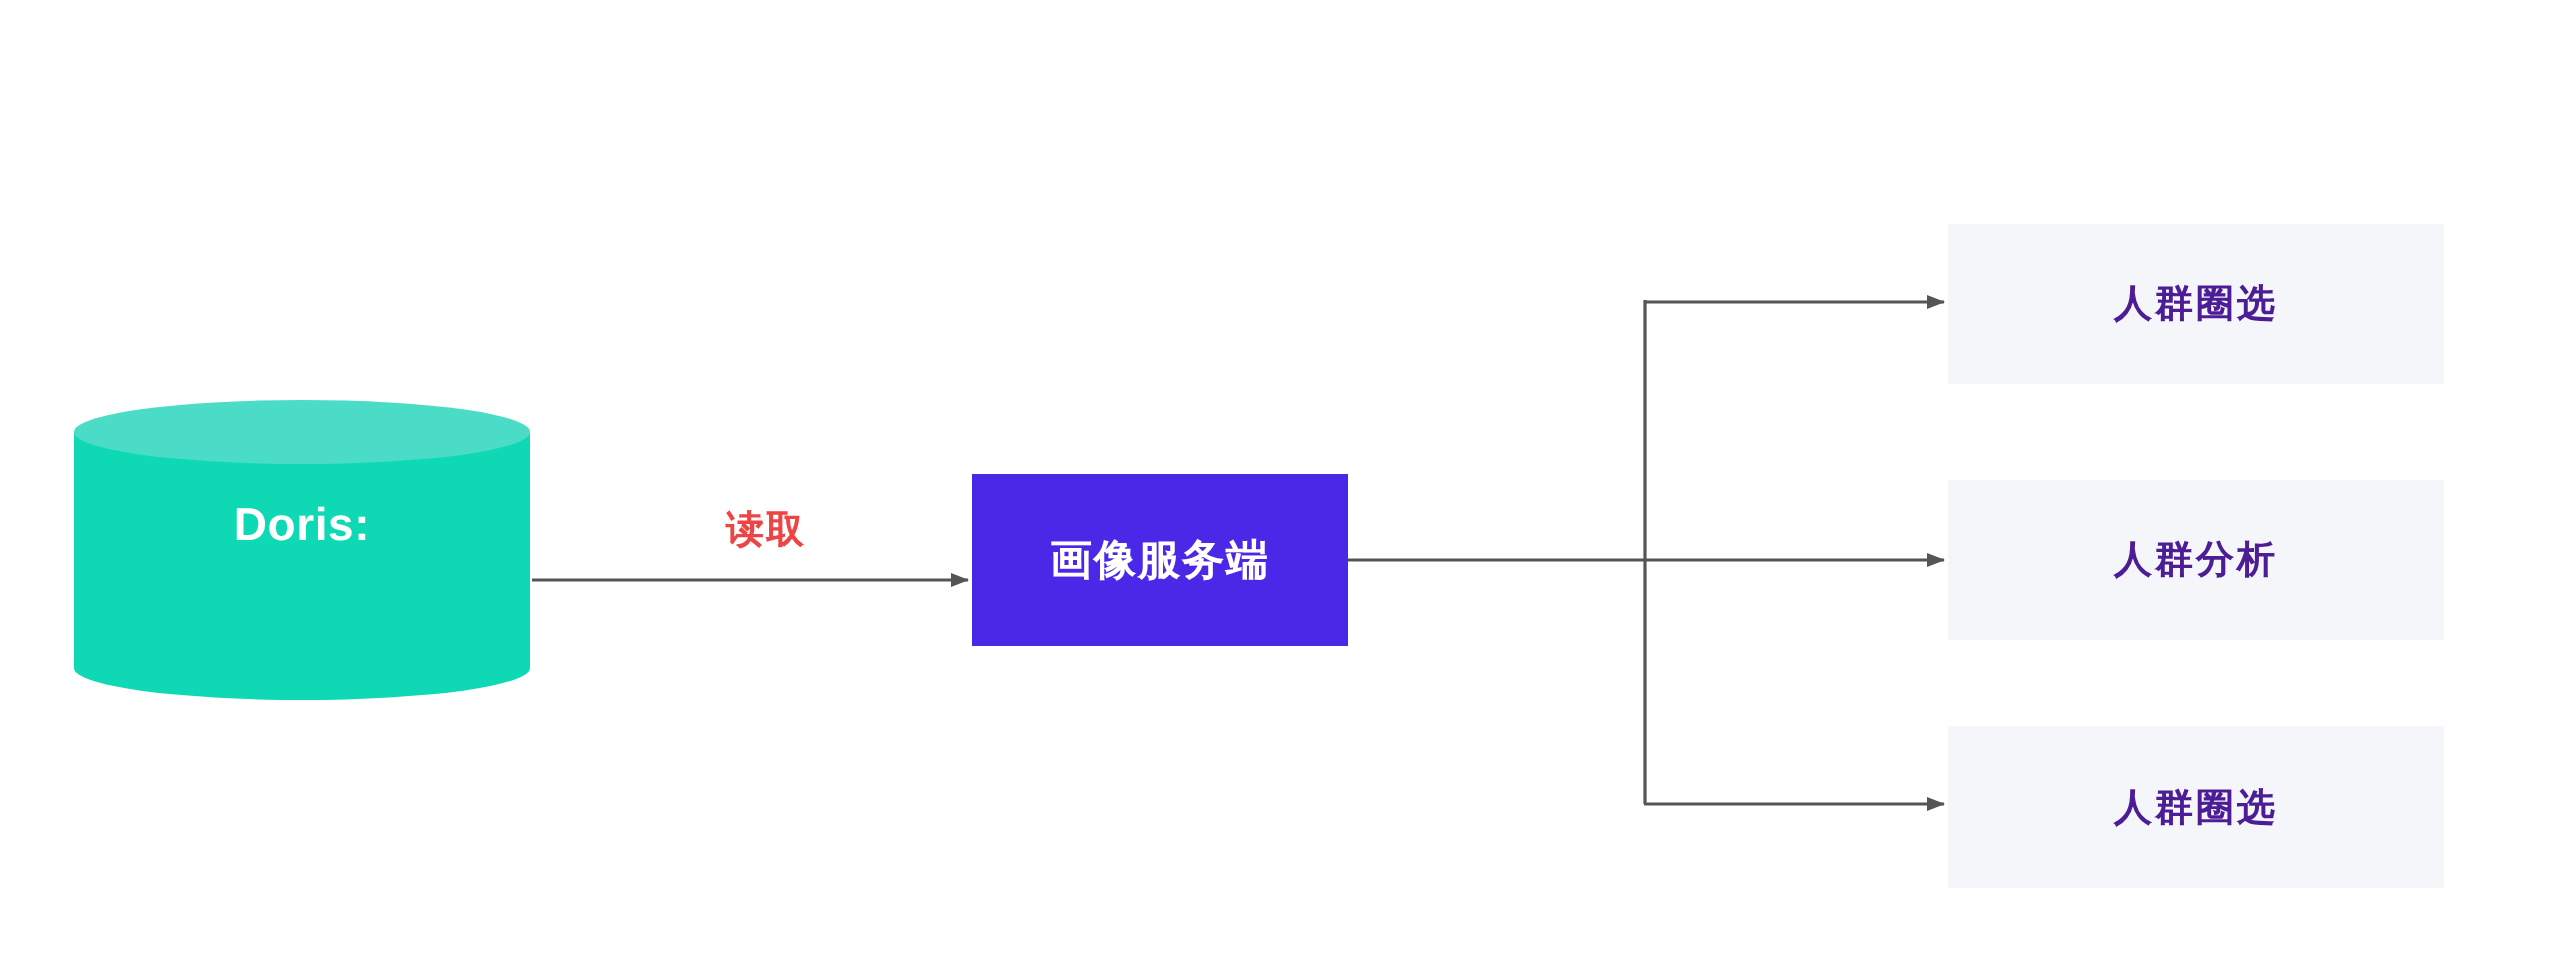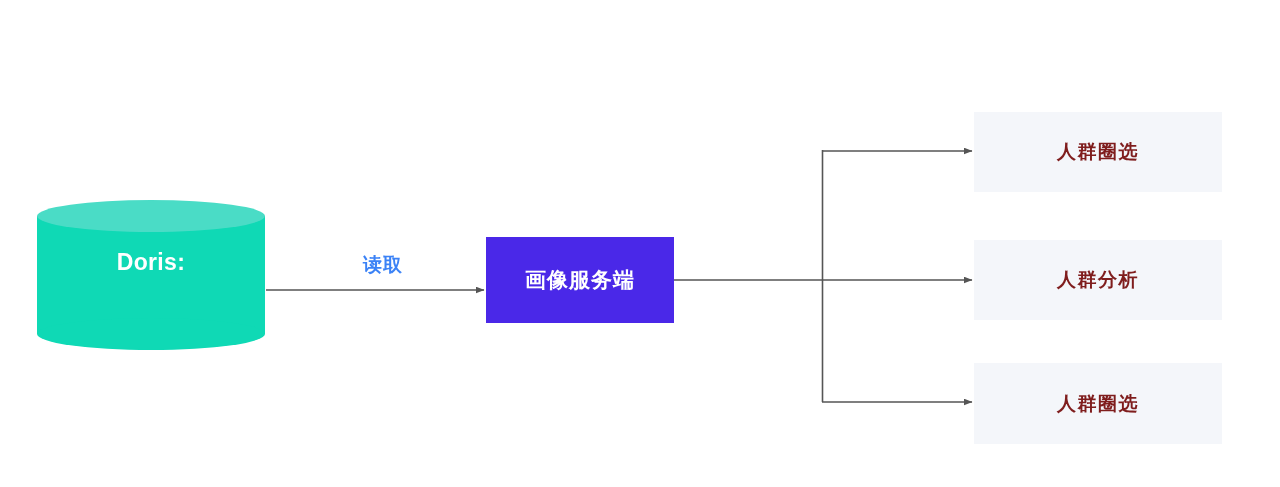--- a/index.html
+++ b/index.html
@@ -92,21 +92,21 @@
     color: #ffffff;
     font-size: 21px;
     font-weight: bold;
     letter-spacing: 1px;
     white-space: nowrap;
   }
 
   
   .edge-label {
     position: absolute;
-    color: #3b82f6;
+    color: #ef4444;
     font-size: 19px;
     font-weight: bold;
     letter-spacing: 1px;
     white-space: nowrap;
   }
   .edge-label-read {
     left: 363px;
     top: 252px;
   }
 
@@ -117,21 +117,21 @@
     width: 248px;
     background: #F4F6FA;
     display: flex;
     align-items: center;
     justify-content: center;
   }
   .outcome-box-1 { top: 112px;  height: 80px; }
   .outcome-box-2 { top: 240px;  height: 80px; }
   .outcome-box-3 { top: 363px;  height: 81px; }
   .outcome-label {
-    color: #7f1d1d;
+    color: #4c1d95;
     font-size: 19px;
     font-weight: bold;
     letter-spacing: 1.5px;
     white-space: nowrap;
   }
 </style>
 </head>
 <body>
 
 <div id="canvas">

